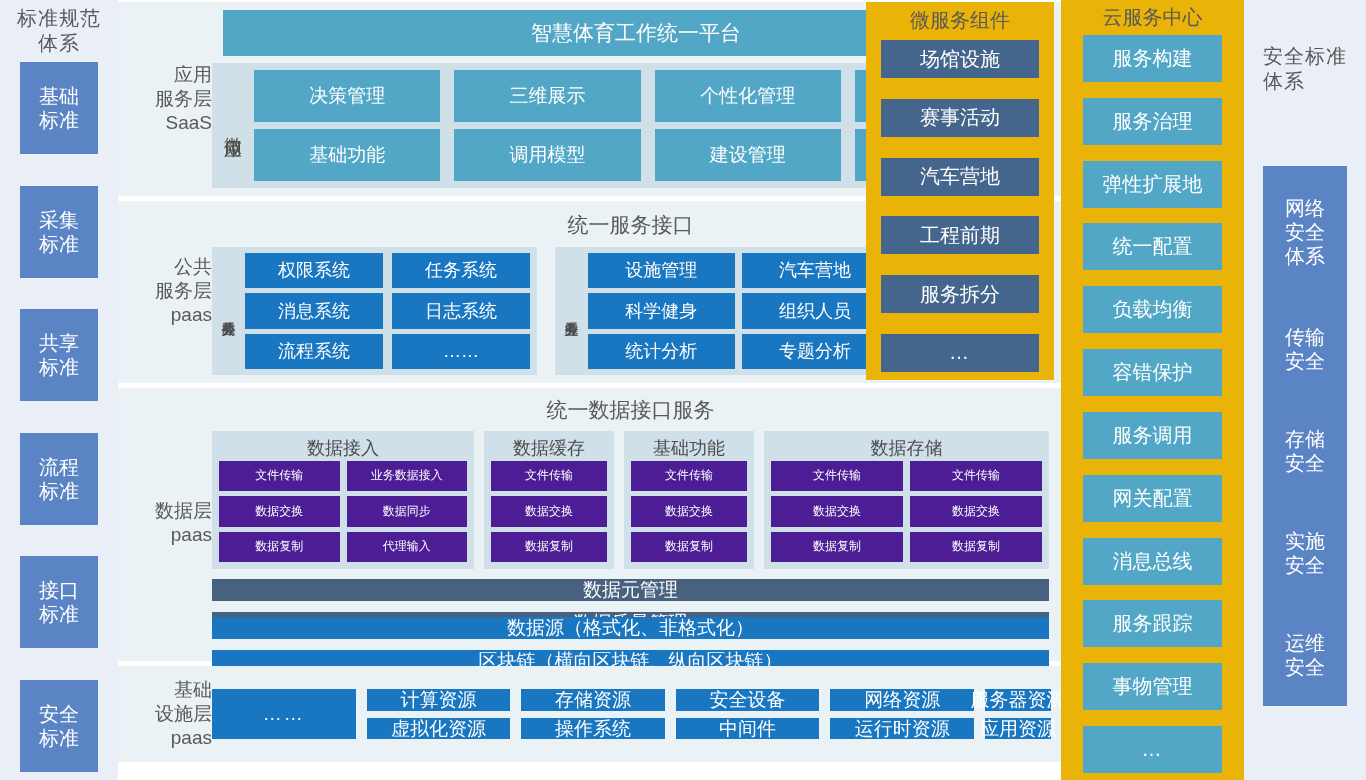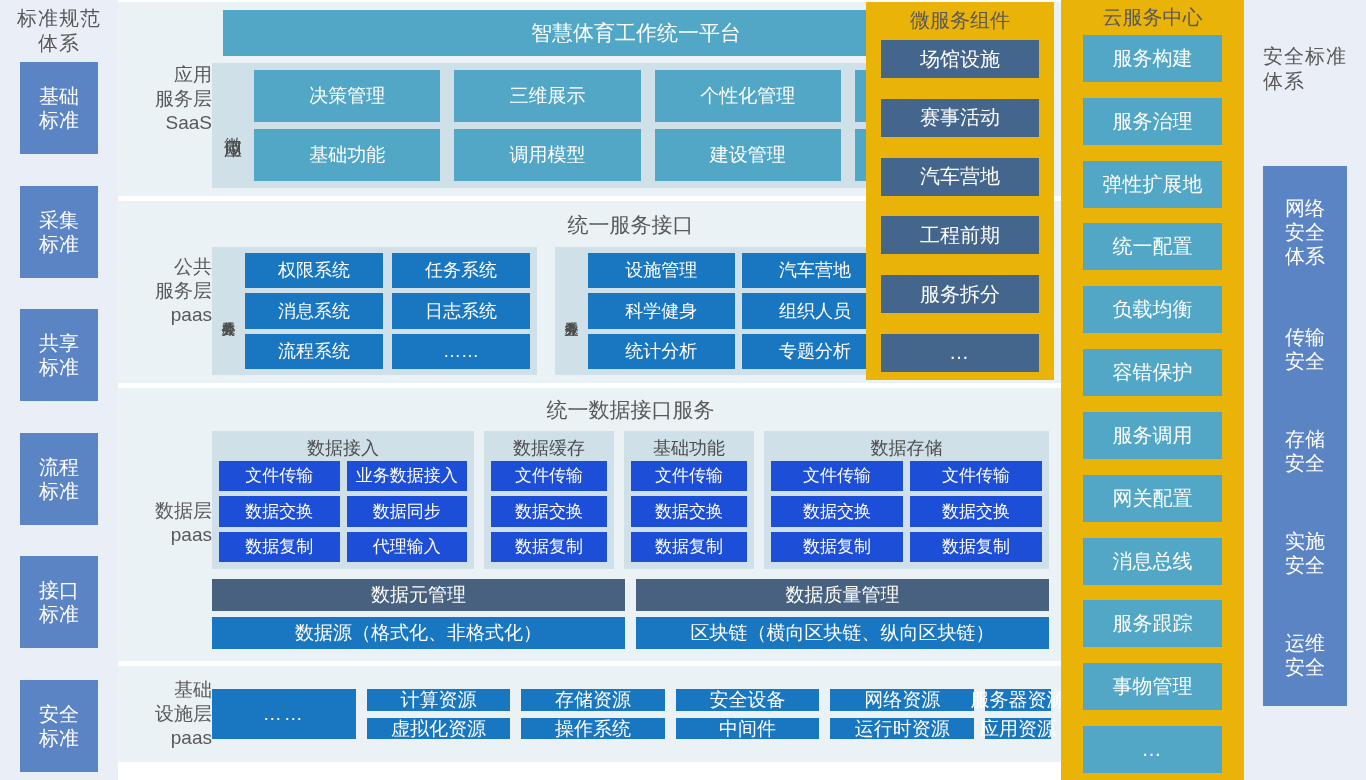--- a/index.html
+++ b/index.html
@@ -94,28 +94,28 @@
   .data-body { gap: 4px; padding-right: 4px; }
   .data-title { height: 34px; color: #595959; font-size: 21px;
     display: flex; align-items: center; justify-content: center; }
   .data-groups { display: flex; gap: 10px; height: 138px; }
   .dg { background: #cfe0e8; padding: 4px 7px 7px 7px; display: flex; flex-direction: column; }
   .dg-title { color: #4d4d4d; font-size: 18px; text-align: center; height: 26px;
     display: flex; align-items: center; justify-content: center; }
   .dg-grid { flex: 1; display: grid; grid-template-rows: repeat(3, 1fr); gap: 5px; }
   .dg-grid.c1 { grid-template-columns: 1fr; }
   .dg-grid.c2 { grid-template-columns: repeat(2, 1fr); column-gap: 7px; }
-  .dg-grid .bx { background: #1d4ed8; font-size: 17px; }
+  .dg-grid .bx { background: #4c1d95; font-size: 12px; }
   .dg1 { flex: 0 0 262px; }
   .dg2 { flex: 0 0 130px; }
   .dg3 { flex: 0 0 130px; }
   .dg4 { flex: 1; }
 
   .data-bars { display: flex; flex-direction: column; gap: 6px; margin-top: 6px; }
-  .bar-row { display: flex; gap: 11px; height: 32px; }
+  .bar-row { display: flex; gap: 11px; height: 32px; flex-direction: column; }
   .bar-row .bx { flex: 1; font-size: 19px; }
   .bar-meta .bx { background: #47617f; }
   .bar-src .bx { background: #1976c0; }
 
   
   .infra-band { height: 96px; padding: 6px 8px 6px 2px; }
   .infra-grid { flex: 1; display: grid;
     grid-template-columns: repeat(5, 1fr) 66px;
     grid-template-rows: 1fr 1fr; gap: 7px 11px; padding-right: 2px; }
   .infra-grid .bx { background: #1976c0; font-size: 19px; }

